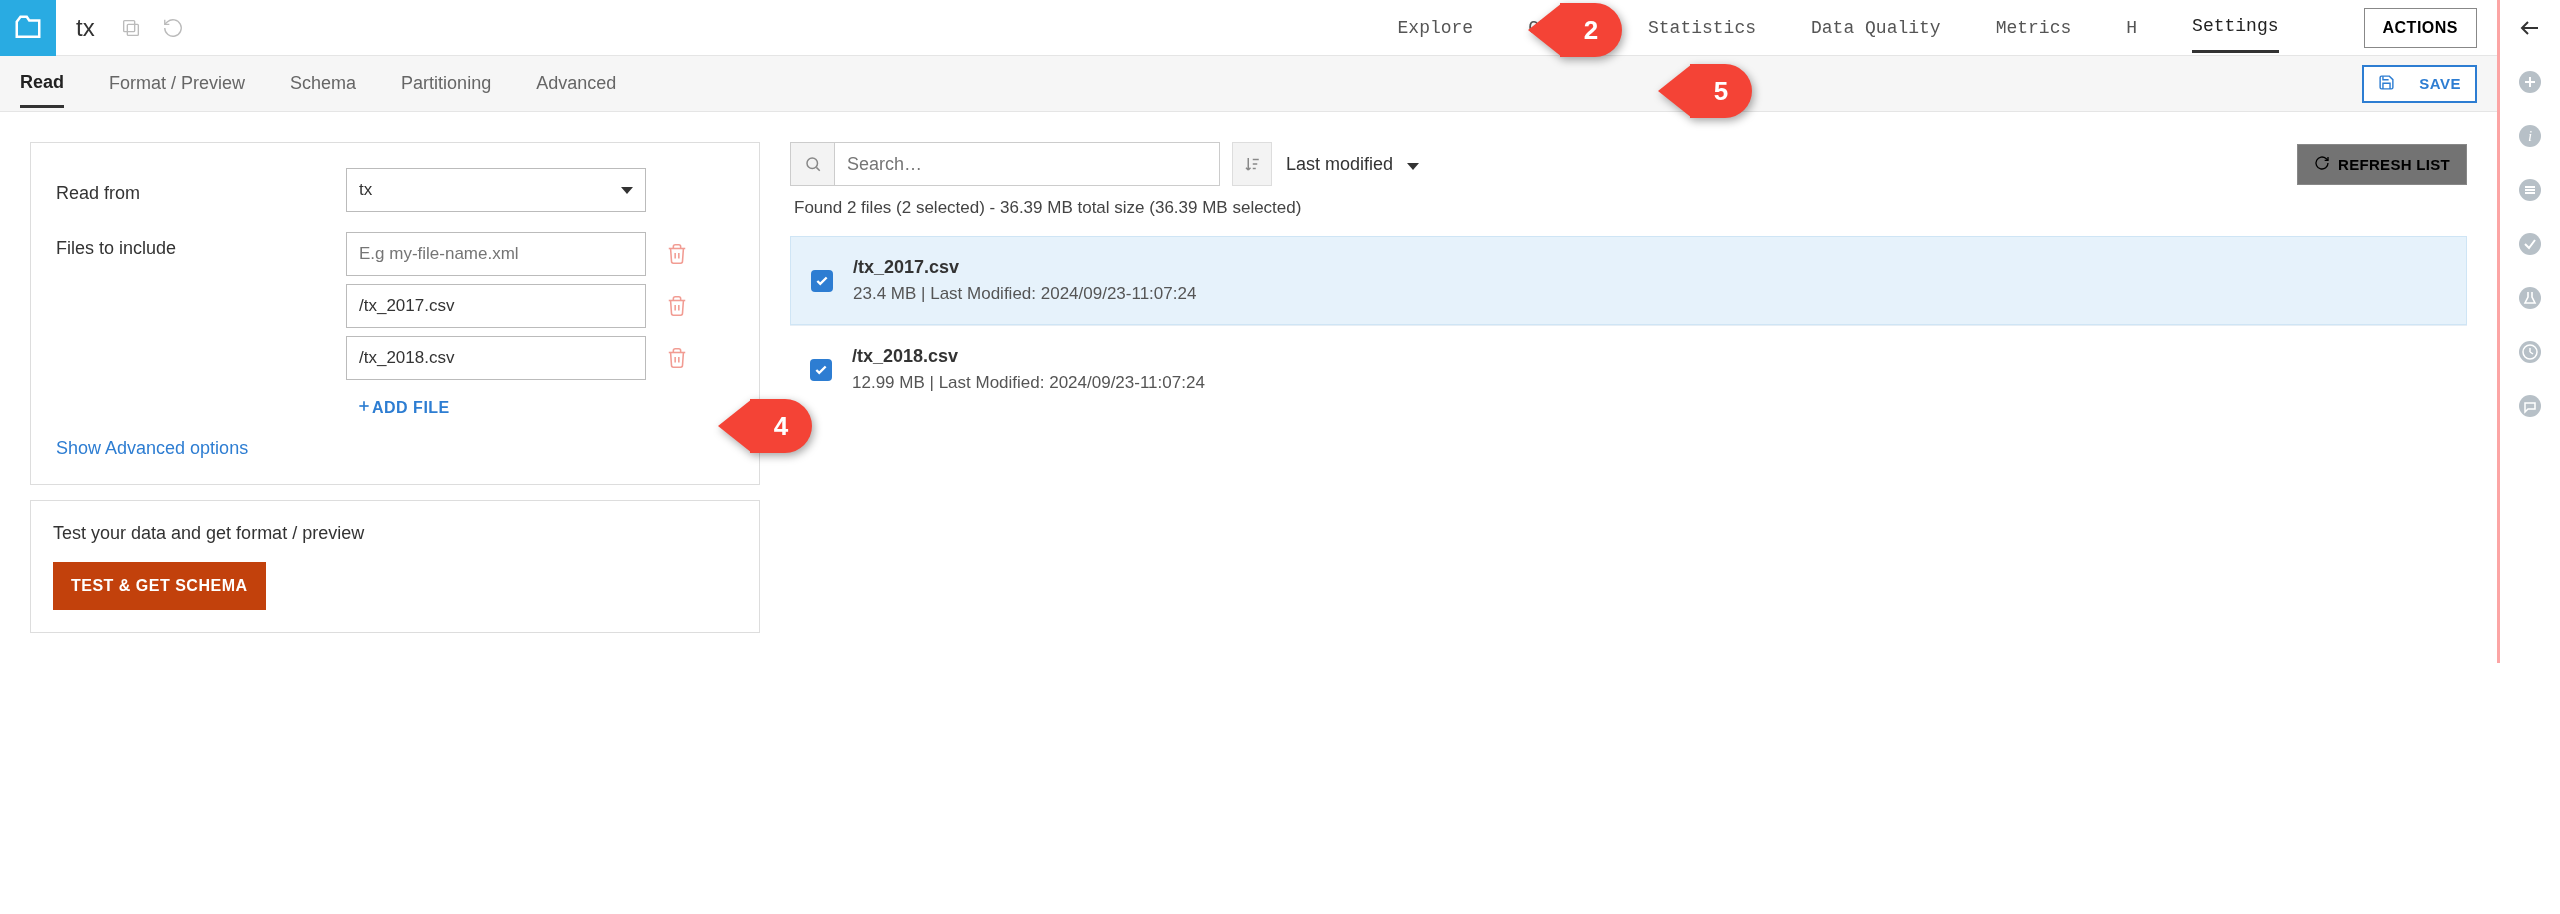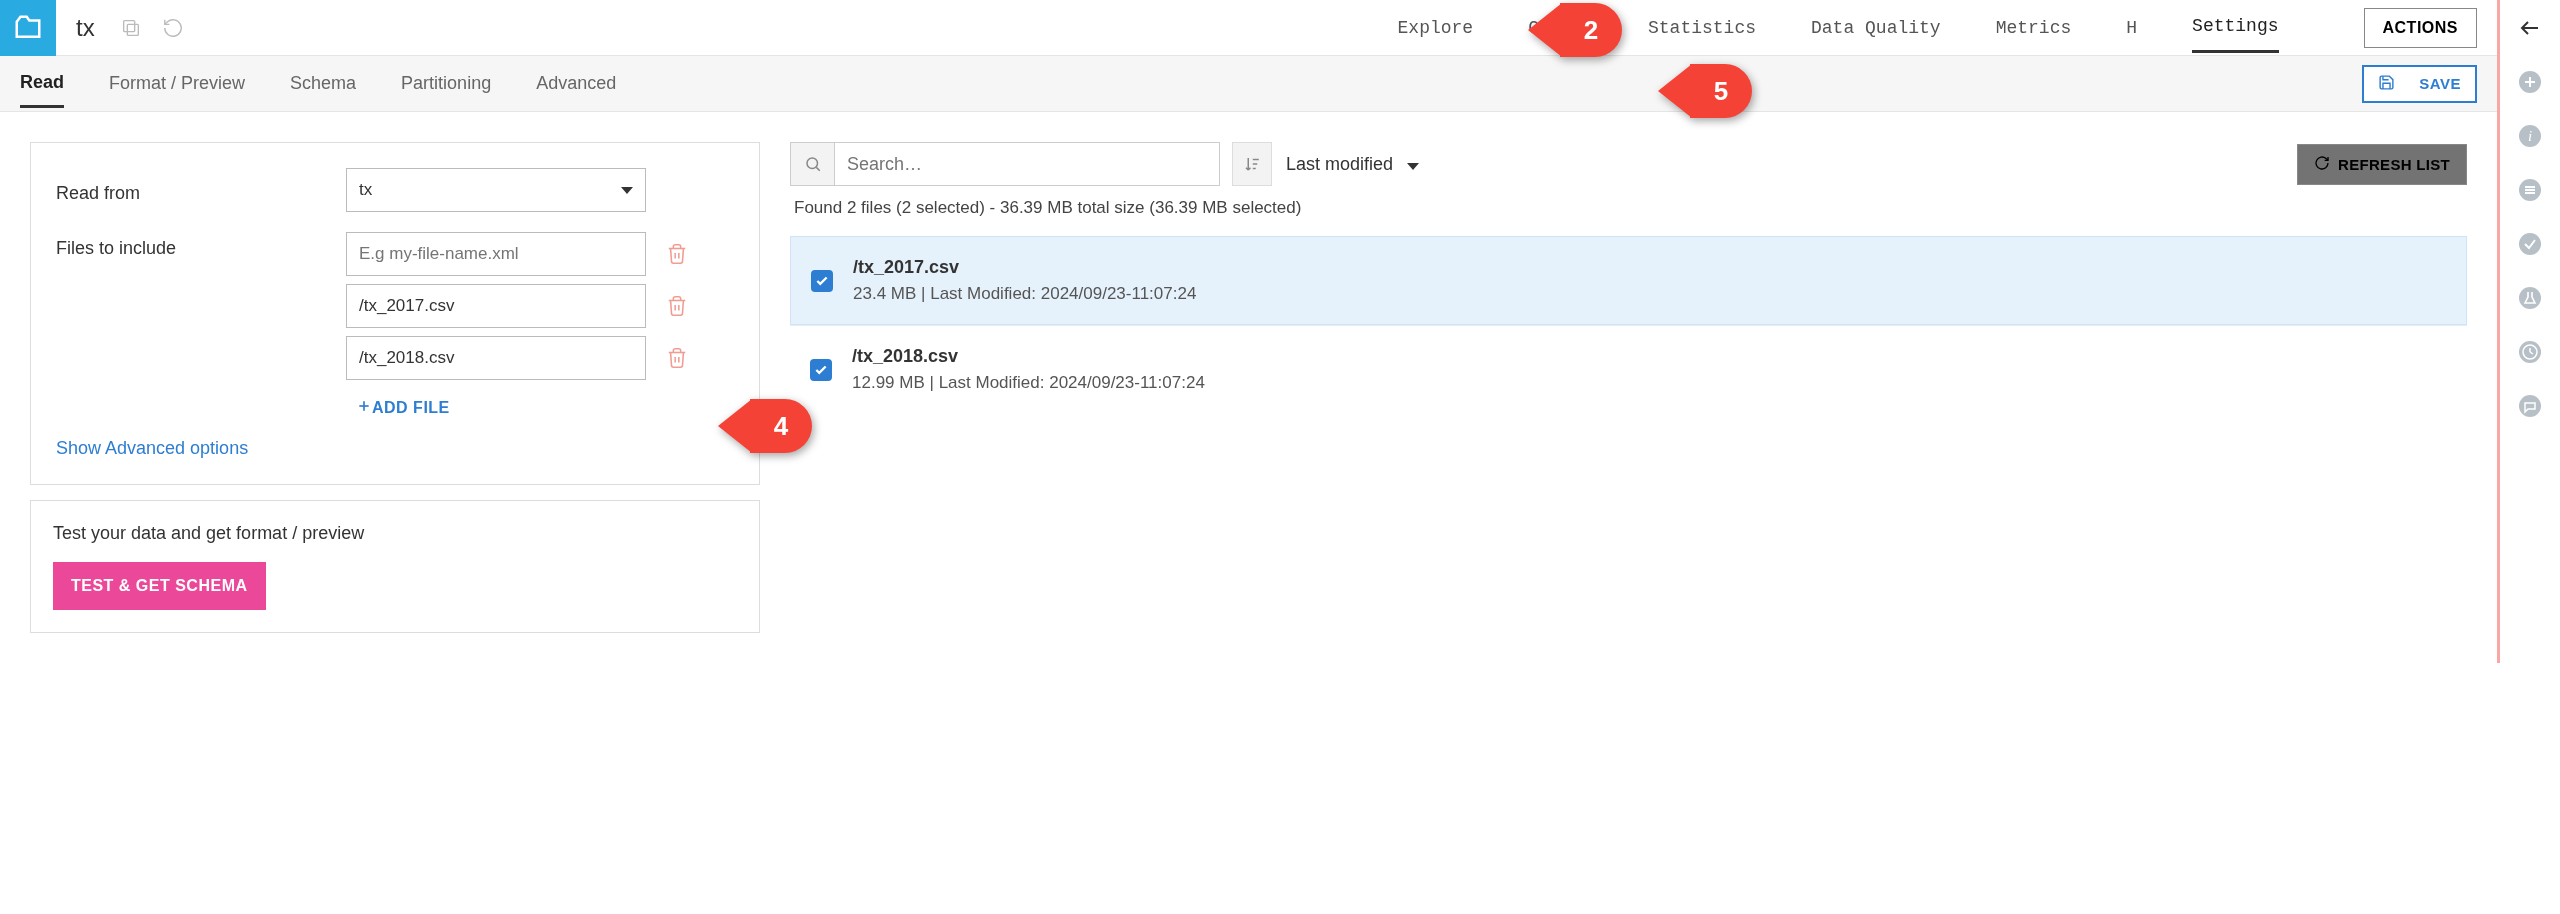--- a/index.html
+++ b/index.html
@@ -45,21 +45,21 @@
   .select { flex:0 0 300px; border:1px solid #bbb; height:44px; display:flex; align-items:center; padding:0 12px; justify-content:space-between; font-size:17px; background:#fff; cursor:pointer; }
   .select .caret { border-left:6px solid transparent; border-right:6px solid transparent; border-top:7px solid #333; width:0; height:0; }
   .files-list { display:flex; flex-direction:column; gap:8px; flex:1; }
   .file-input-row { display:flex; align-items:center; gap:20px; }
   .text-input { flex:0 0 300px; border:1px solid #bbb; height:44px; padding:0 12px; font-size:17px; }
   .text-input.static { display:flex; align-items:center; color:#333; }
   .trash { width:22px; height:22px; color:#e74c3c; opacity:.55; cursor:pointer; }
   .add-file { display:flex; align-items:center; color:#2d7dd2; font-weight:700; font-size:16px; cursor:pointer; margin-top:10px; padding-left:10px; letter-spacing:.5px;}
   .adv-link { color:#2d7dd2; font-size:18px; cursor:pointer; margin-top:5px; }
   .test-panel { border:1px solid #ddd; padding:22px; display:flex; flex-direction:column; gap:18px; }
-  .test-btn { background:#ec4899; color:#fff; border:none; padding:15px 18px; font-weight:700; font-size:16px; cursor:pointer; width:fit-content; letter-spacing:.5px; }
+  .test-btn { background:#c2410c; color:#fff; border:none; padding:15px 18px; font-weight:700; font-size:16px; cursor:pointer; width:fit-content; letter-spacing:.5px; }
 
   
   .right-col { flex:1; display:flex; flex-direction:column; }
   .rc-header { display:flex; align-items:center; gap:12px; margin-bottom:12px; }
   .search-wrap { display:flex; align-items:center; border:1px solid #ccc; height:44px; background:#fff; flex:0 0 430px; }
   .search-icon-box { width:44px; height:100%; background:#f3f3f3; display:flex; align-items:center; justify-content:center; border-right:1px solid #ccc; color:#888; }
   .search-input { border:none; outline:none; flex:1; padding:0 12px; font-size:18px; }
   .sort-wrap { display:flex; align-items:center; gap:14px; font-size:18px; cursor:pointer; }
   .sort-icon-box { width:40px; height:44px; background:#f3f3f3; border:1px solid #ddd; display:flex; align-items:center; justify-content:center; color:#888; }
   .refresh-btn { margin-left:auto; border:1px solid #888; background:#737373; padding:10px 16px; font-weight:700; font-size:15px; display:flex; align-items:center; gap:8px; cursor:pointer; letter-spacing:.3px;justify-content:center; }

